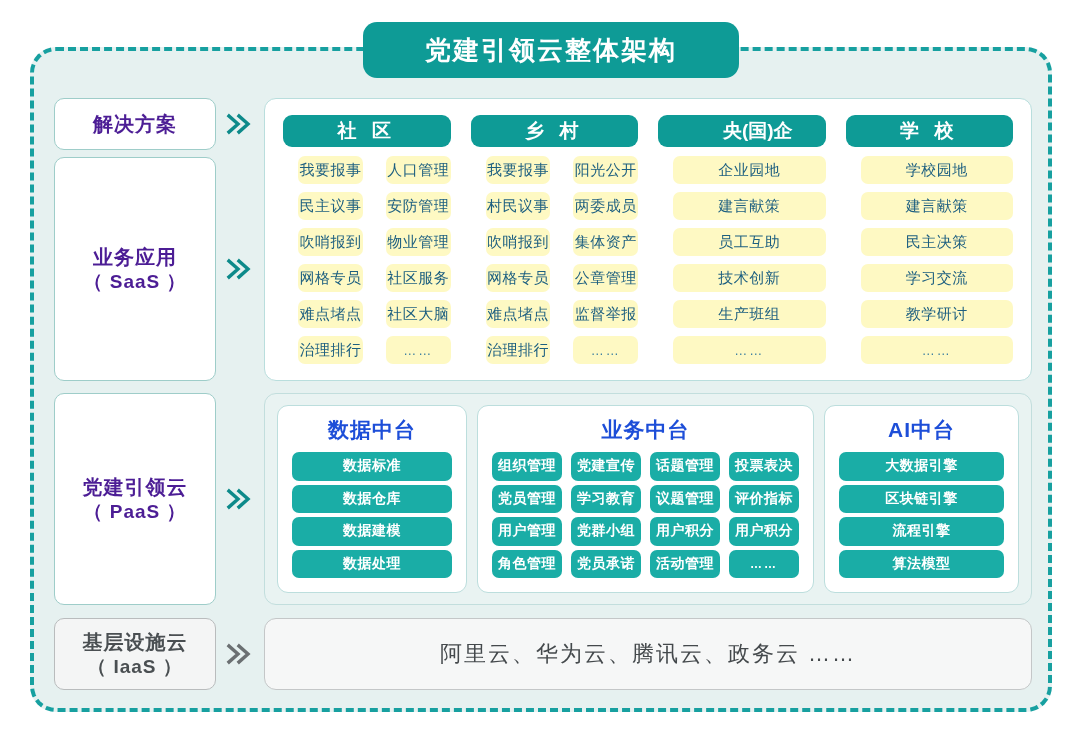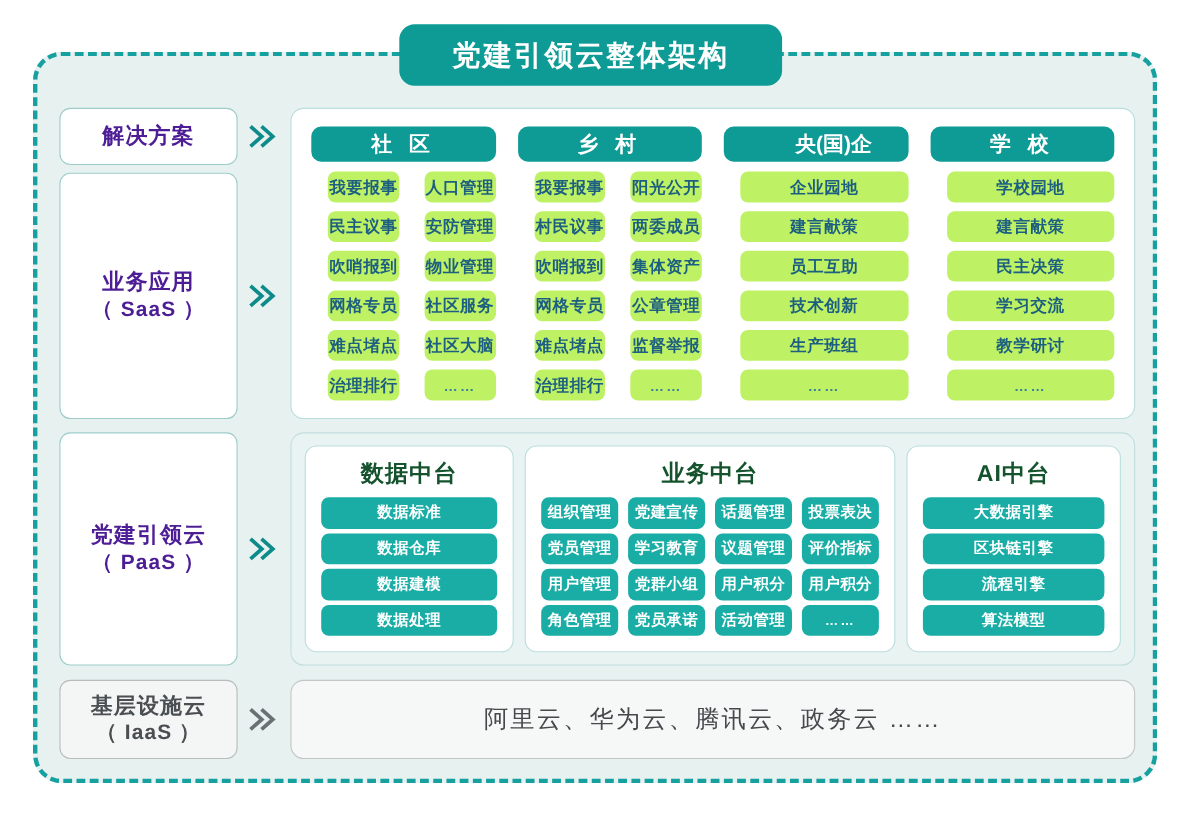--- a/index.html
+++ b/index.html
@@ -9,21 +9,21 @@
 
   
   .outer-frame{
     position:absolute;left:30px;top:47px;width:1022px;height:665px;
     border:4px dashed #17a0a0;border-radius:26px;
     background:#e6f1f0;box-sizing:border-box;
   }
 
   
   .title-pill{
-    position:absolute;left:363px;top:22px;width:348px;height:56px;
+    position:absolute;left:363px;top:22px;width:376px;height:56px;
     background:#0e9b96;border-radius:14px;
     display:flex;align-items:center;justify-content:center;
     color:#ffffff;font-size:26px;font-weight:bold;letter-spacing:2px;
     z-index:5;
   }
 
   
   .row{position:absolute;display:flex;align-items:stretch;}
 
   .leftbox{
@@ -54,36 +54,36 @@
   .col-head{
     height:36px;background:#0e9b96;border-radius:9px;
     display:flex;align-items:center;justify-content:center;
     color:#ffffff;font-size:19px;font-weight:bold;letter-spacing:5px;
     margin-bottom:9px;
   }
   .col-head.nospace{letter-spacing:0px;padding-left:32px;}
   .chips{display:flex;gap:8px;flex:1;}
   .chipcol{flex:1;display:flex;flex-direction:column;gap:8px;}
   .chip{
-    flex:1;background:#bef264;border-radius:7px;
-    display:flex;align-items:center;justify-content:center;
-    color:#1d5f80;font-size:15px;font-weight:bold;letter-spacing:.5px;
+    flex:1;background:#fef9c3;border-radius:7px;
+    display:flex;align-items:center;justify-content:center;
+    color:#1d5f80;font-size:15px;font-weight:normal;letter-spacing:.5px;
     min-height:28px;
     margin-left:15px;
   }
   .chip.dots{color:#3b7fa0;font-size:13px;letter-spacing:2px;}
 
   
   .paas-inner{display:flex;padding:11px 12px;gap:10px;height:100%;box-sizing:border-box;}
   .mid-card{
     background:#ffffff;border:1.6px solid #bcdedd;border-radius:11px;
     display:flex;flex-direction:column;align-items:center;
     padding:10px 14px 14px 14px;box-sizing:border-box;
   }
-  .mid-title{color:#14532d;font-size:21px;font-weight:bold;letter-spacing:1px;margin-bottom:8px;}
+  .mid-title{color:#1d4ed8;font-size:21px;font-weight:bold;letter-spacing:1px;margin-bottom:8px;}
   .mid-grid{display:flex;gap:9px;flex:1;width:100%;}
   .mid-colwrap{flex:1;display:flex;flex-direction:column;gap:4px;}
   .tchip{
     flex:1;background:#1aada6;border-radius:7px;
     display:flex;align-items:center;justify-content:center;
     color:#ffffff;font-size:14px;font-weight:bold;letter-spacing:.5px;
     min-height:26px;padding:0 6px;white-space:nowrap;
   }
   .tchip.dots{letter-spacing:2px;font-size:12px;}
 

